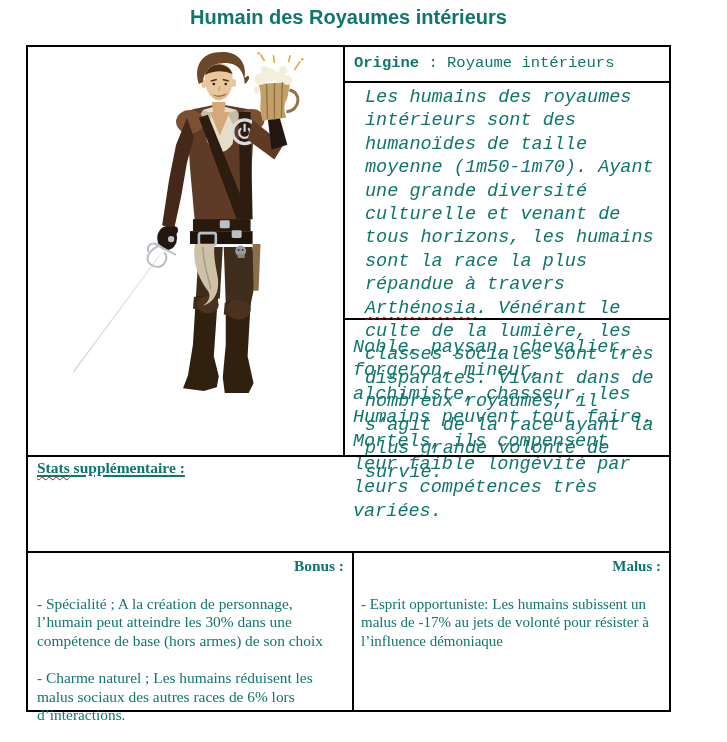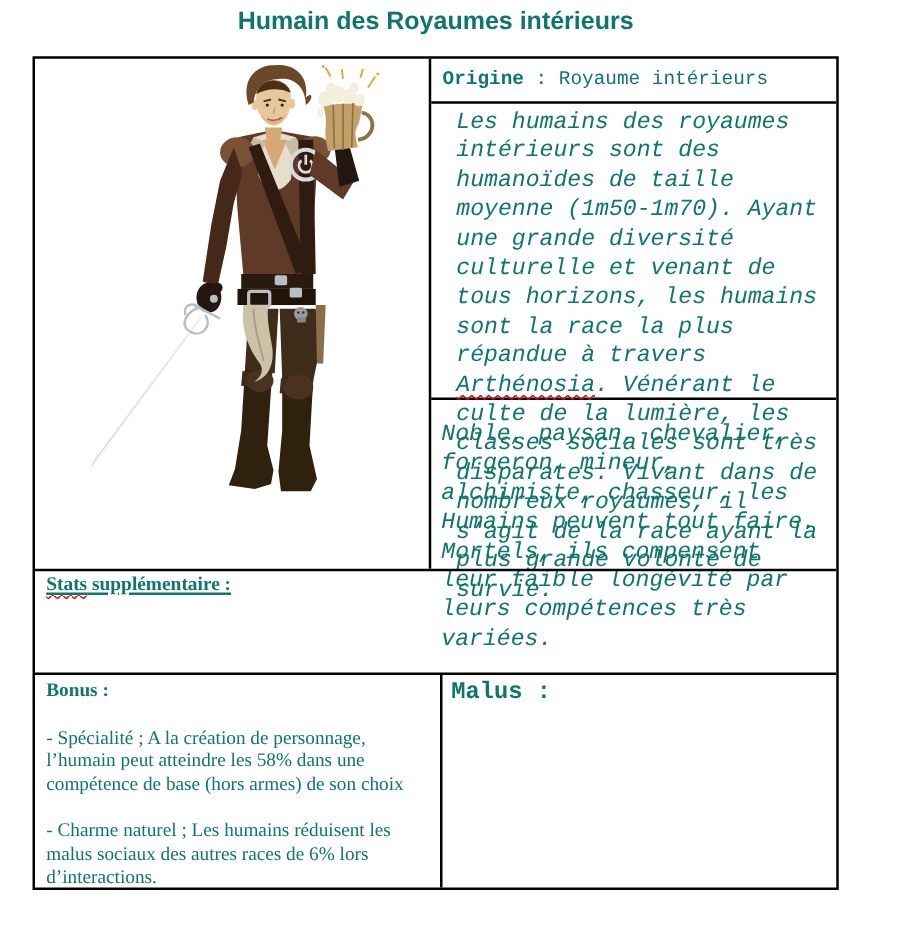--- a/index.html
+++ b/index.html
@@ -23,40 +23,40 @@
   .col-right { flex:1; display:flex; flex-direction:column; min-width:0;font-family:Liberation Mono, monospace; }
   .cell-origine {
     height:36px; flex:none; border-bottom:2px solid var(--border,#000);
     padding:7px 8px 0 9px; font-size:15.5px;
   }
   .b { font-weight:bold; }
   .desc { font-style:italic; font-size:18.5px; line-height:23.4px; }
   .cell-desc1 { height:237px; flex:none; border-bottom:2px solid var(--border,#000); padding:3px 6px 0 20px; }
   .cell-desc2 { flex:1; padding:16px 6px 0 8px; }
   .cell-stats {
-    flex:none; height:85px; border-top:2px solid var(--border,#000); border-bottom:2px solid var(--border,#000);
+    flex:none; height:98px; border-top:2px solid var(--border,#000); border-bottom:2px solid var(--border,#000);
     padding:1px 8px 0 9px; font-size:15.5px; line-height:19px;
   }
   .stats-heading { font-weight:bold; }
   .u {
     text-decoration:underline; text-decoration-thickness:1.5px; text-underline-offset:2px;
   }
   .sp {
     text-decoration-line:underline; text-decoration-style:wavy;
     text-decoration-color:var(--spellcheck,#e00000); text-decoration-thickness:1px;
     text-underline-offset:3px; text-decoration-skip-ink:none;
   }
   .u .sp { text-decoration-line:underline; }
   .row-bm { display:flex; flex:1; min-height:0; }
   .cell-bonus {
     width:326px; flex:none; border-right:2px solid var(--border,#000);
     padding:4px 8px 0 9px; font-size:15.4px; line-height:18.5px;
   }
-  .cell-malus { flex:1; padding:4px 8px 0 7px; font-size:19px; line-height:18.5px;font-family:Liberation Mono, monospace; }
-  .cell-header { font-weight:bold; text-align:left; }
+  .cell-malus { flex:1; padding:4px 8px 0 7px; font-size:15px; line-height:18.5px; }
+  .cell-header { font-weight:bold; text-align:right; }
   .item { margin:19px 0 0 0; }
 </style>
 </head>
 <body>
 
 <div class="page">
 
   <div class="doc-title">Humain des Royaumes intérieurs</div>
 
   <div class="race-table">
@@ -188,23 +188,24 @@
     </div>
 
     <div class="cell-stats">
       <div class="stats-heading"><span class="u"><span class="sp">Stats</span><span> supplémentaire :</span></span></div>
     </div>
 
     <div class="row-bm">
 
       <div class="cell-bonus">
         <div class="cell-header">Bonus :</div>
-        <p class="item">- Spécialité ; A la création de personnage, l’humain peut atteindre les 58% dans une compétence de base (hors armes) de son choix</p>
+        <p class="item">- Spécialité ; A la création de personnage, l’humain peut atteindre les 30% dans une compétence de base (hors armes) de son choix</p>
         <p class="item">- Charme naturel ; Les humains réduisent les malus sociaux des autres races de 6% lors d’interactions.</p>
       </div>
 
       <div class="cell-malus">
         <div class="cell-header">Malus :</div>
+        <p class="item">- Esprit opportuniste: Les humains subissent un malus de -17% au jets de volonté pour résister à l’influence démoniaque</p>
       </div>
 
     </div>
   </div>
 </div>
 
 </body></html>

